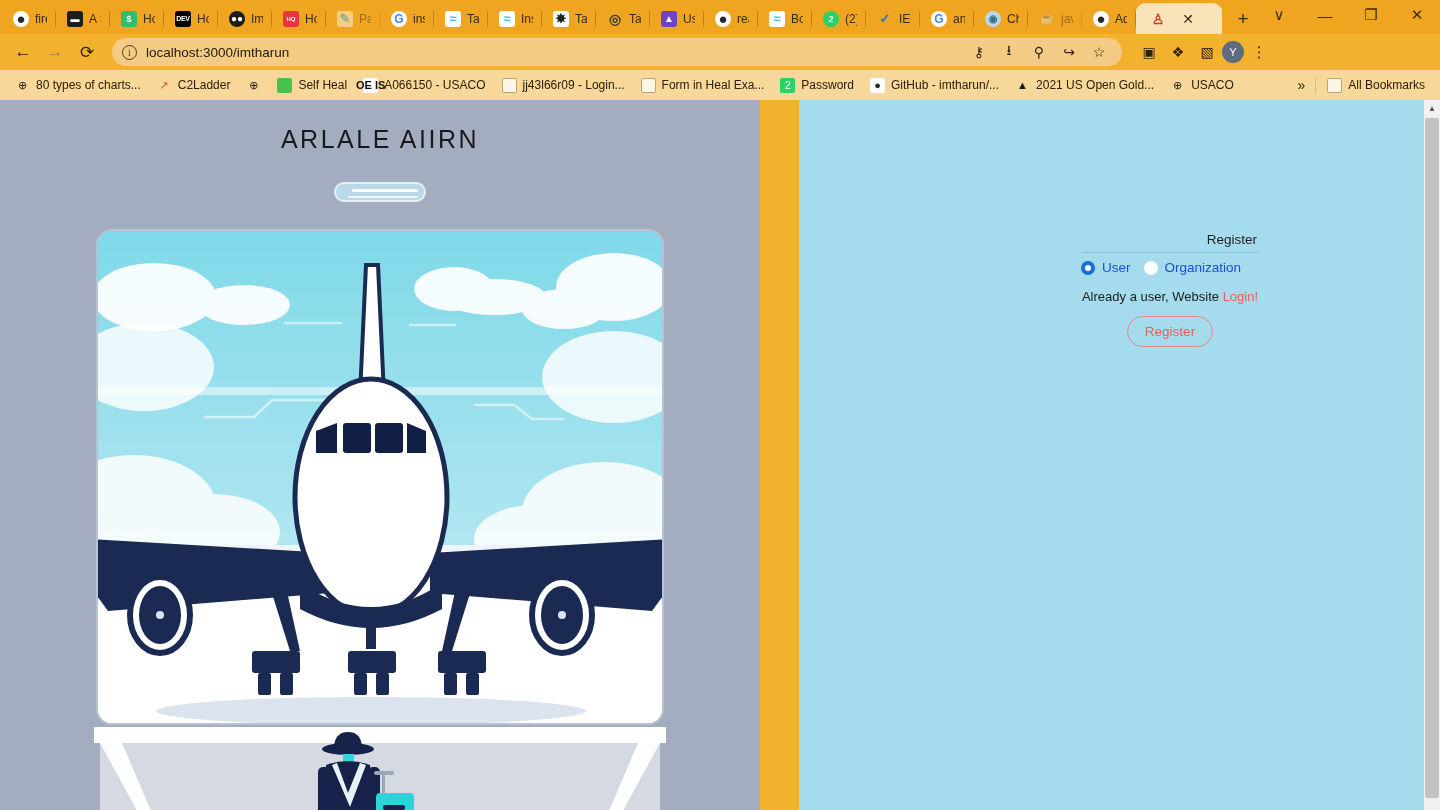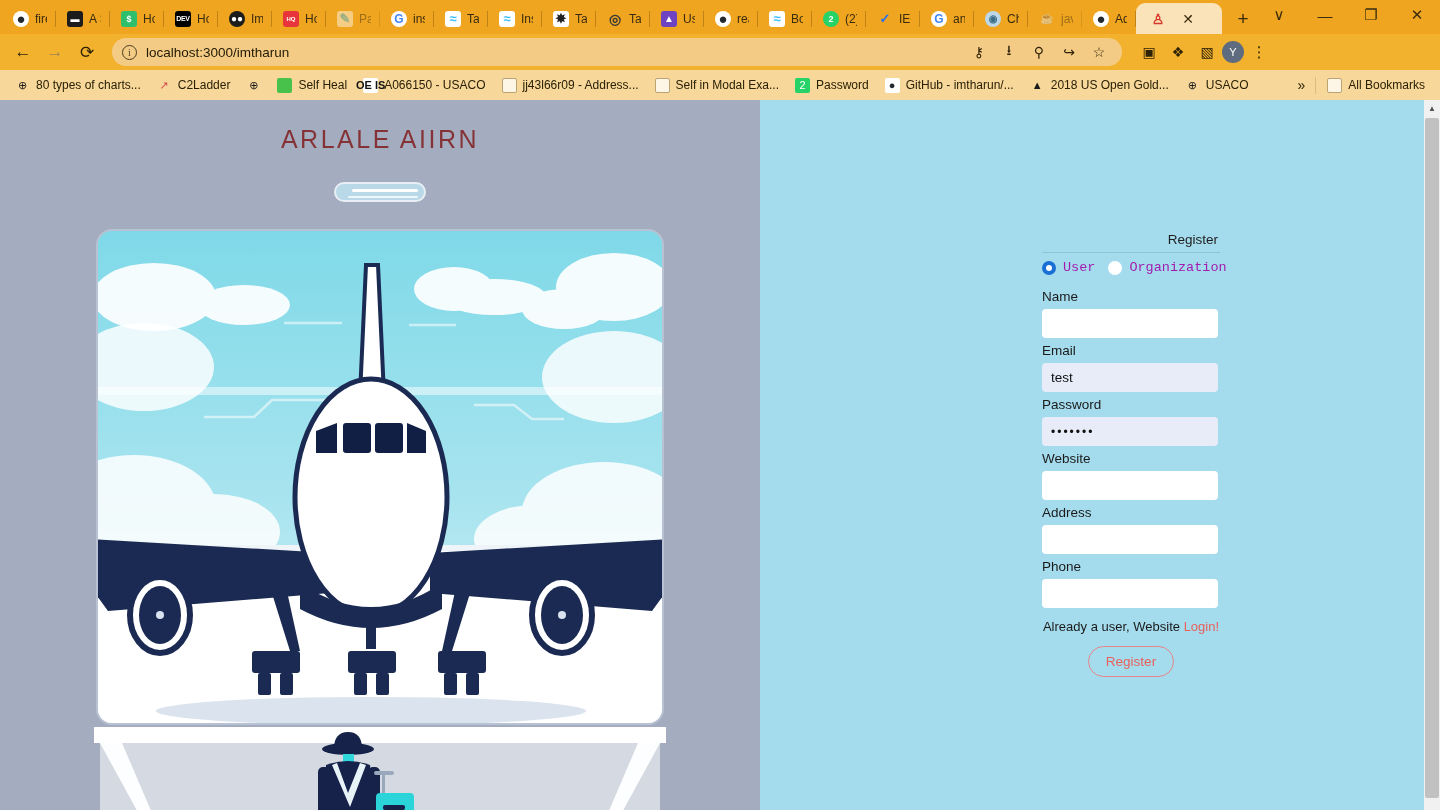--- a/index.html
+++ b/index.html
@@ -157,21 +157,21 @@
     width: 1440px; height: 710px;
     display: flex; overflow: hidden;
   }
   .left-panel {
     width: 760px; height: 710px;
     background: #a4adbf; position: relative; overflow: hidden;
   }
   .hero-title {
     position: absolute; top: 25px; left: 0; width: 760px;
     text-align: center; font-size: 25px; letter-spacing: 2.5px;
-    color: #7f1d1d; font-family: "Liberation Sans", sans-serif;
+    color: #000000; font-family: "Liberation Sans", sans-serif;
     opacity: .85;
   }
   .hero-pill {
     position: absolute; top: 82px; left: 50%;
     transform: translateX(-50%);
     width: 92px; height: 20px; border-radius: 10px;
     background: #b9d9e8; border: 2px solid #e9eef5;
   }
   .hero-pill:before {
     content: ""; position: absolute; left: 16px; top: 5px;
@@ -179,21 +179,21 @@
   }
   .hero-pill:after {
     content: ""; position: absolute; left: 12px; top: 12px;
     width: 70px; height: 2px; background: #fff; border-radius: 2px; opacity: .75;
   }
   .illus {
     position: absolute; left: 94px; top: 127px;
     width: 572px; height: 600px;
   }
   .right-panel {
-    flex: 1; background: #a5dced; position: relative;
+    flex: 1; background: #a5dced; position: relative; margin-left: 39px;
   }
 
   
   .form {
     position: absolute; left: 282px; top: 132px; width: 178px;
   }
   .form-title {
     text-align: right; font-size: 13.5px; color: #1d1d1d;
     padding-bottom: 5px; padding-right: 2px;
   }
@@ -202,21 +202,21 @@
   .radio {
     width: 14px; height: 14px; border-radius: 50%;
     flex: 0 0 14px; position: relative;
   }
   .radio.on { background: #1a6fd4; }
   .radio.on:after {
     content: ""; position: absolute; left: 4px; top: 4px;
     width: 6px; height: 6px; border-radius: 50%; background: #fff;
   }
   .radio.off { background: #fff; }
-  .radio-label { font-size: 13.5px; color: #a21caf; margin-right: 6px; font-family: Liberation Mono, monospace; }
+  .radio-label { font-size: 13.5px; color: #1d4ed8; margin-right: 6px; }
   .field-label {
     font-size: 13.5px; color: #1a1a1a;
     margin-bottom: 5px; margin-top: 5px;
   }
   .field {
     width: 176px; height: 29px; border-radius: 4px;
     border: none; background: #ffffff;
     font-size: 13.5px; color: #111; padding: 0 9px;
     font-family: "Liberation Sans", sans-serif;
     display: block;
@@ -397,37 +397,37 @@
           <span class="bmi bm-leaf"></span>
           <span>Self Heal</span>
         </div>
         <div class="bm">
           <span class="bmi bm-oeis">OE
 IS</span>
           <span>A066150 - USACO</span>
         </div>
         <div class="bm">
           <span class="bmi bm-blank"></span>
-          <span>jj43l66r09 - Address...</span>
+          <span>jj43l66r09 - Login...</span>
         </div>
         <div class="bm">
           <span class="bmi bm-blank"></span>
-          <span>Self in Modal Exa...</span>
+          <span>Form in Heal Exa...</span>
         </div>
         <div class="bm">
           <span class="bmi bm-wa">2</span>
           <span>Password</span>
         </div>
         <div class="bm">
           <span class="bmi bm-gh">●</span>
           <span>GitHub - imtharun/...</span>
         </div>
         <div class="bm">
           <span class="bmi bm-tri">▲</span>
-          <span>2018 US Open Gold...</span>
+          <span>2021 US Open Gold...</span>
         </div>
         <div class="bm">
           <span class="bmi bm-globe">⊕</span>
           <span>USACO</span>
         </div>
       </div>
     <div class="bm-right">
       <div class="chev">»</div>
       <div style="width:1px;height:17px;background:#d9bd83;"></div>
       <div class="bm">
@@ -559,34 +559,20 @@
         <div class="form-title">Register</div>
         <div class="form-rule"></div>
 
         <div class="radio-row" id="radio-row">
             <span class="radio on"></span>
             <span class="radio-label">User</span>
             <span class="radio off"></span>
             <span class="radio-label">Organization</span>
           </div>
 
-        <div id="fields-container">
-            <div class="field-label">Name</div>
-            <input class="field" type="text" style="">
-            <div class="field-label">Email</div>
-            <input class="field filled" type="text" value="test" style="">
-            <div class="field-label">Password</div>
-            <input class="field filled pw" type="text" value="•••••••" style="">
-            <div class="field-label">Website</div>
-            <input class="field" type="text" style="">
-            <div class="field-label">Address</div>
-            <input class="field" type="text" style="">
-            <div class="field-label">Phone</div>
-            <input class="field" type="text" style="">
-          </div>
 
         <div class="already">
           <span>Already a user, Website </span><a href="#">Login!</a>
         </div>
 
         <button class="register-btn">Register</button>
       </div>
     </div>
   </div>
 

